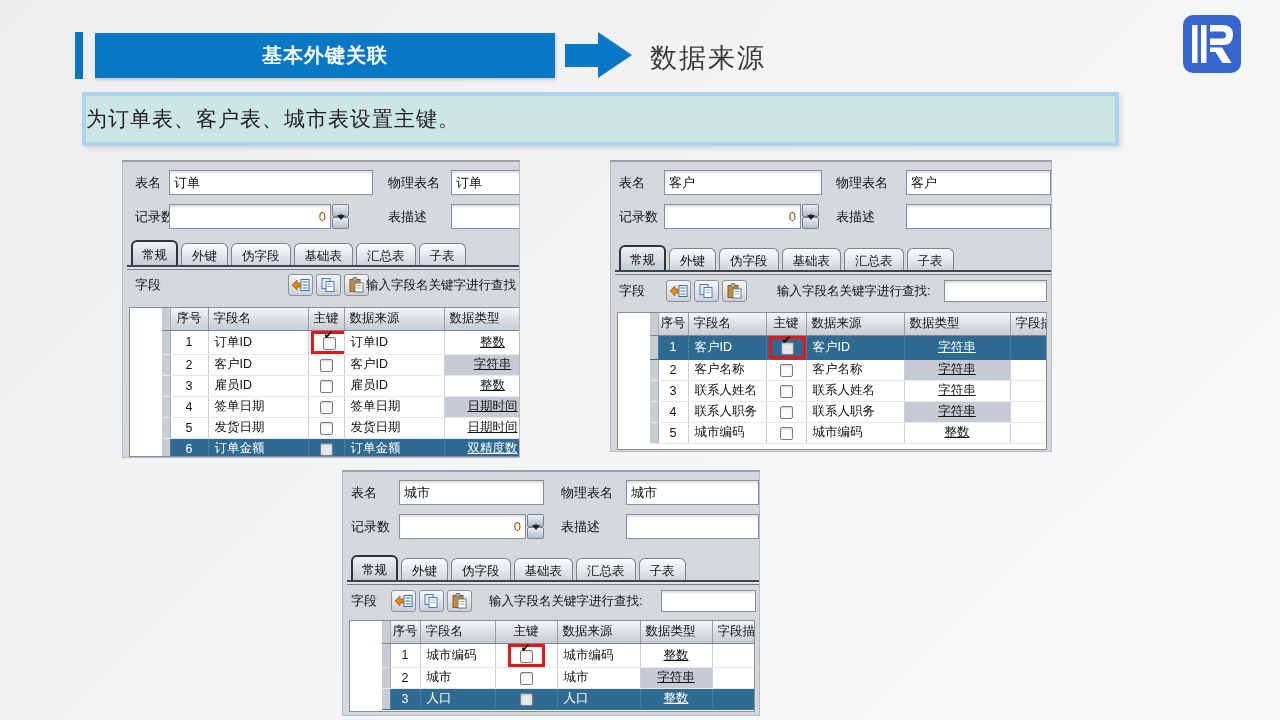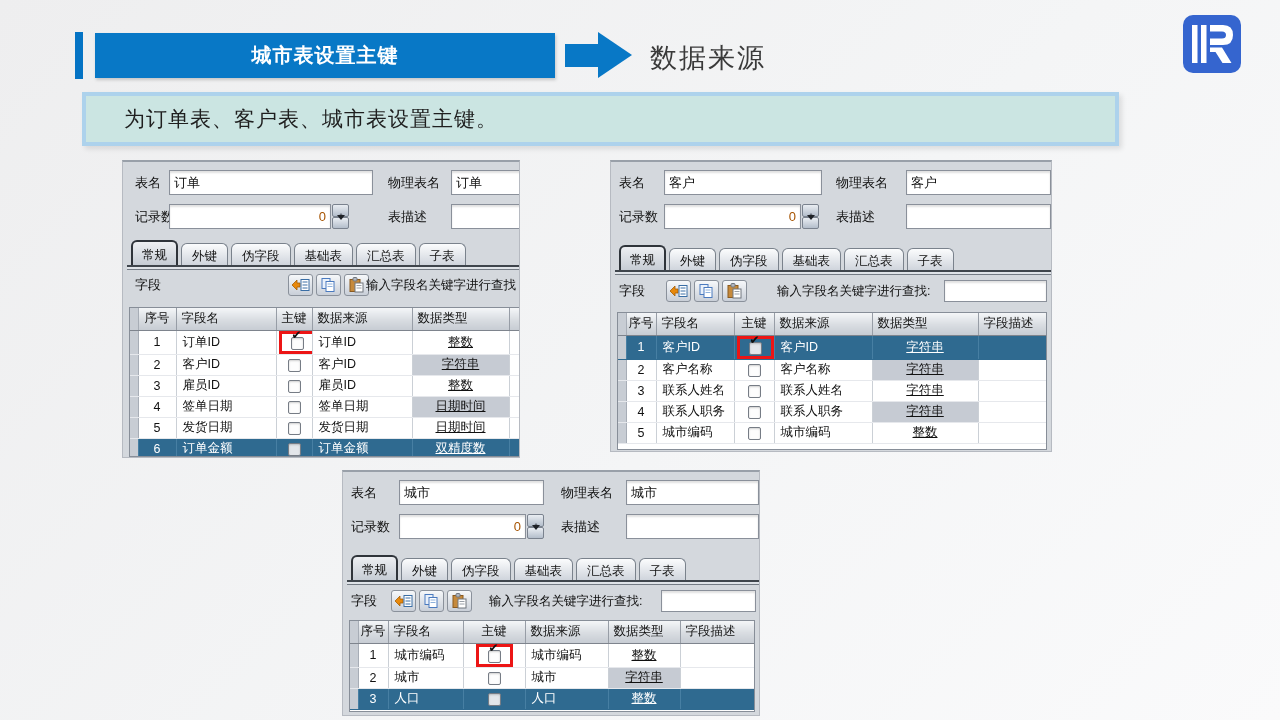--- a/index.html
+++ b/index.html
@@ -16,21 +16,21 @@
   .arrow-rect { position:absolute; left:565px; top:44px; width:33px; height:23px; background:#0878C6; }
   .arrow-head { position:absolute; left:598px; top:32px; width:0; height:0;
                 border-top:23px solid transparent; border-bottom:23px solid transparent;
                 border-left:34px solid #0878C6; }
   .section-title { position:absolute; left:650px; top:40px; font-size:27px; color:#3A3A3A; letter-spacing:2px; }
   .logo { position:absolute; left:1182px; top:14px; width:60px; height:60px; }
   .note-box { position:absolute; left:82px; top:92px; width:1037px; height:54px;
               background:#CBE5E2; border:4px solid #ADD2EC; box-shadow:3px 3px 5px rgba(0,0,0,.10);
               display:flex; align-items:center; }
   .note-box span { font-family:"DejaVu Serif","Liberation Serif",serif; font-size:21px; color:#1F1F1F;
-                   padding-left:38px; letter-spacing:1px; }
+                   letter-spacing:1px; }
 
   
   .panel { position:absolute; background:#D4D8DD; overflow:hidden;
            border:1px solid #B6BAC1; border-top:2px solid #99A0A9; }
   .flabel { position:absolute; font-size:13px; color:#111; line-height:25px; white-space:nowrap; }
   .tinput { position:absolute; height:25px; background:#fff; border:1px solid #8A909A;
             box-shadow:inset 0 2px 2px rgba(0,0,0,.12); font-size:13px; color:#111;
             padding:0 4px; font-family:inherit; }
   .tinput.num { text-align:right; color:#A65300; }
   .spin { position:absolute; width:17px; height:25px; display:flex; flex-direction:column; }
@@ -48,21 +48,21 @@
   .tabline { position:absolute; height:5px; left:4px; width:110%;
              border-top:2px solid #3F454C; border-bottom:1px solid #747B84; background:#DFE3E8; }
 
   .iconbtn { position:absolute; width:25px; height:22px; border:1px solid #8A919B; border-radius:3px;
              background:linear-gradient(#F6F8FA,#C9CFD8); padding:1px 2px; }
   .iconbtn svg { display:block; margin:auto; }
   .searchlbl { position:absolute; font-size:12.5px; color:#111; line-height:22px; white-space:nowrap; }
   .searchinput { position:absolute; height:22px; background:#fff; border:1px solid #8A909A;
                  box-shadow:inset 0 2px 2px rgba(0,0,0,.12); }
 
-  .gridwrap { position:absolute; background:#fff; border:1px solid #878E98; overflow:hidden; }
+  .gridwrap { position:absolute; background:#fff; border:1px solid #878E98; overflow:hidden;padding-left:32px; }
   table.grid { border-collapse:collapse; table-layout:fixed; }
   .grid th { height:22px; font-size:12.5px; font-weight:normal; color:#111; text-align:left; padding:0 5px;
              background:linear-gradient(#F4F6F8,#D8DCE1 55%,#C7CCD3); border-right:1px solid #979DA6;
              border-bottom:1px solid #7E848D; white-space:nowrap; overflow:hidden; }
   .grid th.c, .grid td.c { text-align:center; padding:0 2px; }
   .grid td { height:21px; font-size:12.5px; color:#111; padding:0 6px; border-right:1px solid #CBD0D6;
              border-bottom:1px solid #E6E8EC; white-space:nowrap; overflow:hidden; background:#fff; }
   .grid th.gut, .grid td.gut { background:#C8CDD4; border-right:1px solid #A7ADB6; padding:0; }
   .grid td.typ { text-align:center;text-decoration:underline; }
   .grid td.typ.gray { background:#C6CBD3; }
@@ -73,21 +73,21 @@
         border-radius:2px; box-shadow:inset 0 1px 2px rgba(0,0,0,.18); position:relative; vertical-align:middle; }
   .cb.checked::after { content:"\2714"; position:absolute; left:0px; top:-3px; font-size:12px; color:#101010; }
   tr.sel .cb { background:#E3E6EA; }
   .pkhl { display:inline-block; border:3px solid #EC1515; padding:3px 9px 1px; line-height:0; }
 </style>
 </head>
 <body>
 
 <div class="accent-bar"></div>
 <div class="banner">
-  <span>城市表设置主键</span>
+  <span>基本外键关联</span>
 </div>
 <div class="arrow-rect"></div>
 <div class="arrow-head"></div>
 <div class="section-title">数据来源</div>
 <div class="logo">
   <svg width="60" height="60" viewBox="0 0 60 60">
     <rect x="1" y="1" width="58" height="58" rx="10" fill="#3565CF"></rect>
     <rect x="10" y="11" width="5.5" height="38" fill="#fff"></rect>
     <rect x="19" y="11" width="5.5" height="38" fill="#fff"></rect>
     <path d="M28,11 h13 q10,0 10,10 q0,10 -10,10 h-13 v-6.5 h12 q4,0 4,-3.5 q0,-3.5 -4,-3.5 h-12 z" fill="#fff"></path>

